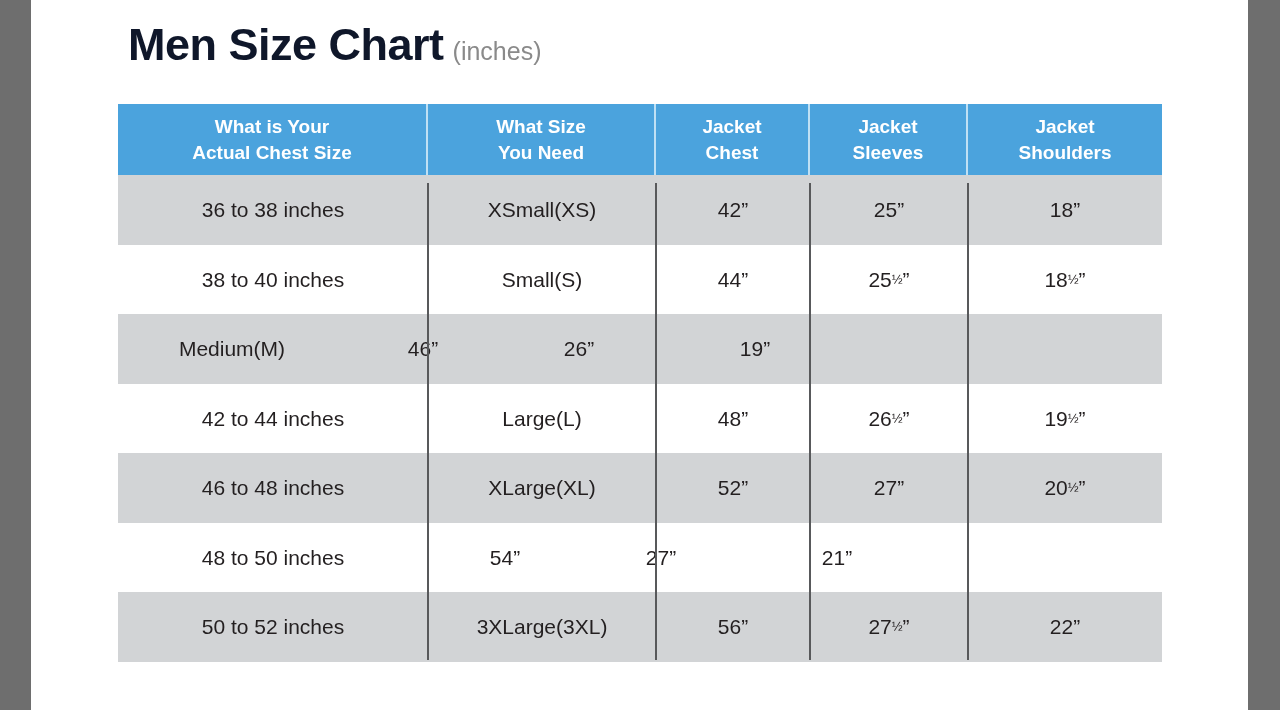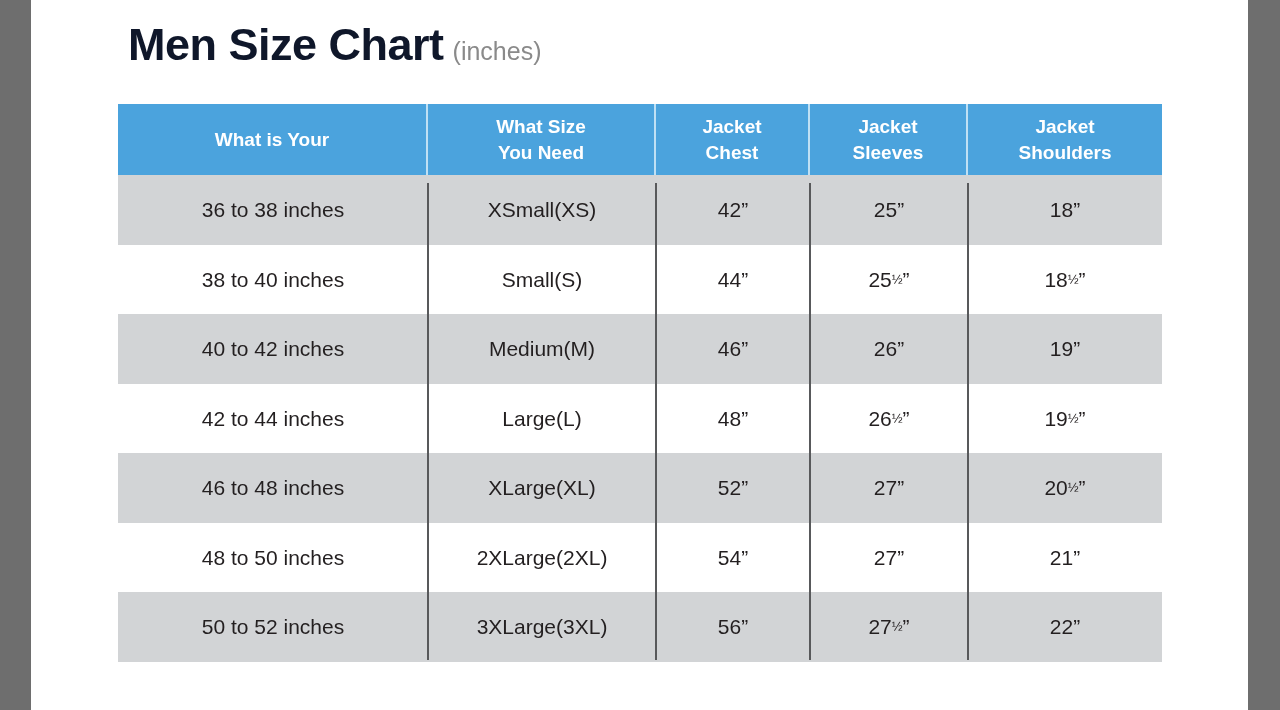--- a/index.html
+++ b/index.html
@@ -145,20 +145,21 @@
   <div class="title-row">
     <span class="title-main">Men Size Chart</span>
     <span class="title-sub">(inches)</span>
   </div>
 
   <div class="chart">
 
     <div class="header-row" id="header-row">
         <div class="header-cell c0">
           <span>What is Your</span>
+          <span>Actual Chest Size</span>
         </div>
         <div class="header-cell c1">
           <span>What Size</span>
           <span>You Need</span>
         </div>
         <div class="header-cell c2">
           <span>Jacket</span>
           <span>Chest</span>
         </div>
         <div class="header-cell c3">
@@ -180,21 +181,20 @@
           <div class="cell c4">18”</div>
         </div>
         <div class="row">
           <div class="cell c0">38 to 40 inches</div>
           <div class="cell c1">Small(S)</div>
           <div class="cell c2">44”</div>
           <div class="cell c3">25<span class="frac">½</span>”</div>
           <div class="cell c4">18<span class="frac">½</span>”</div>
         </div>
         <div class="row shaded">
-          <div class="cell c0">40 to 42 inches</div>
           <div class="cell c1">Medium(M)</div>
           <div class="cell c2">46”</div>
           <div class="cell c3">26”</div>
           <div class="cell c4">19”</div>
         </div>
         <div class="row">
           <div class="cell c0">42 to 44 inches</div>
           <div class="cell c1">Large(L)</div>
           <div class="cell c2">48”</div>
           <div class="cell c3">26<span class="frac">½</span>”</div>
@@ -202,21 +202,20 @@
         </div>
         <div class="row shaded">
           <div class="cell c0">46 to 48 inches</div>
           <div class="cell c1">XLarge(XL)</div>
           <div class="cell c2">52”</div>
           <div class="cell c3">27”</div>
           <div class="cell c4">20<span class="frac">½</span>”</div>
         </div>
         <div class="row">
           <div class="cell c0">48 to 50 inches</div>
-          <div class="cell c1">2XLarge(2XL)</div>
           <div class="cell c2">54”</div>
           <div class="cell c3">27”</div>
           <div class="cell c4">21”</div>
         </div>
         <div class="row shaded">
           <div class="cell c0">50 to 52 inches</div>
           <div class="cell c1">3XLarge(3XL)</div>
           <div class="cell c2">56”</div>
           <div class="cell c3">27<span class="frac">½</span>”</div>
           <div class="cell c4">22”</div>

